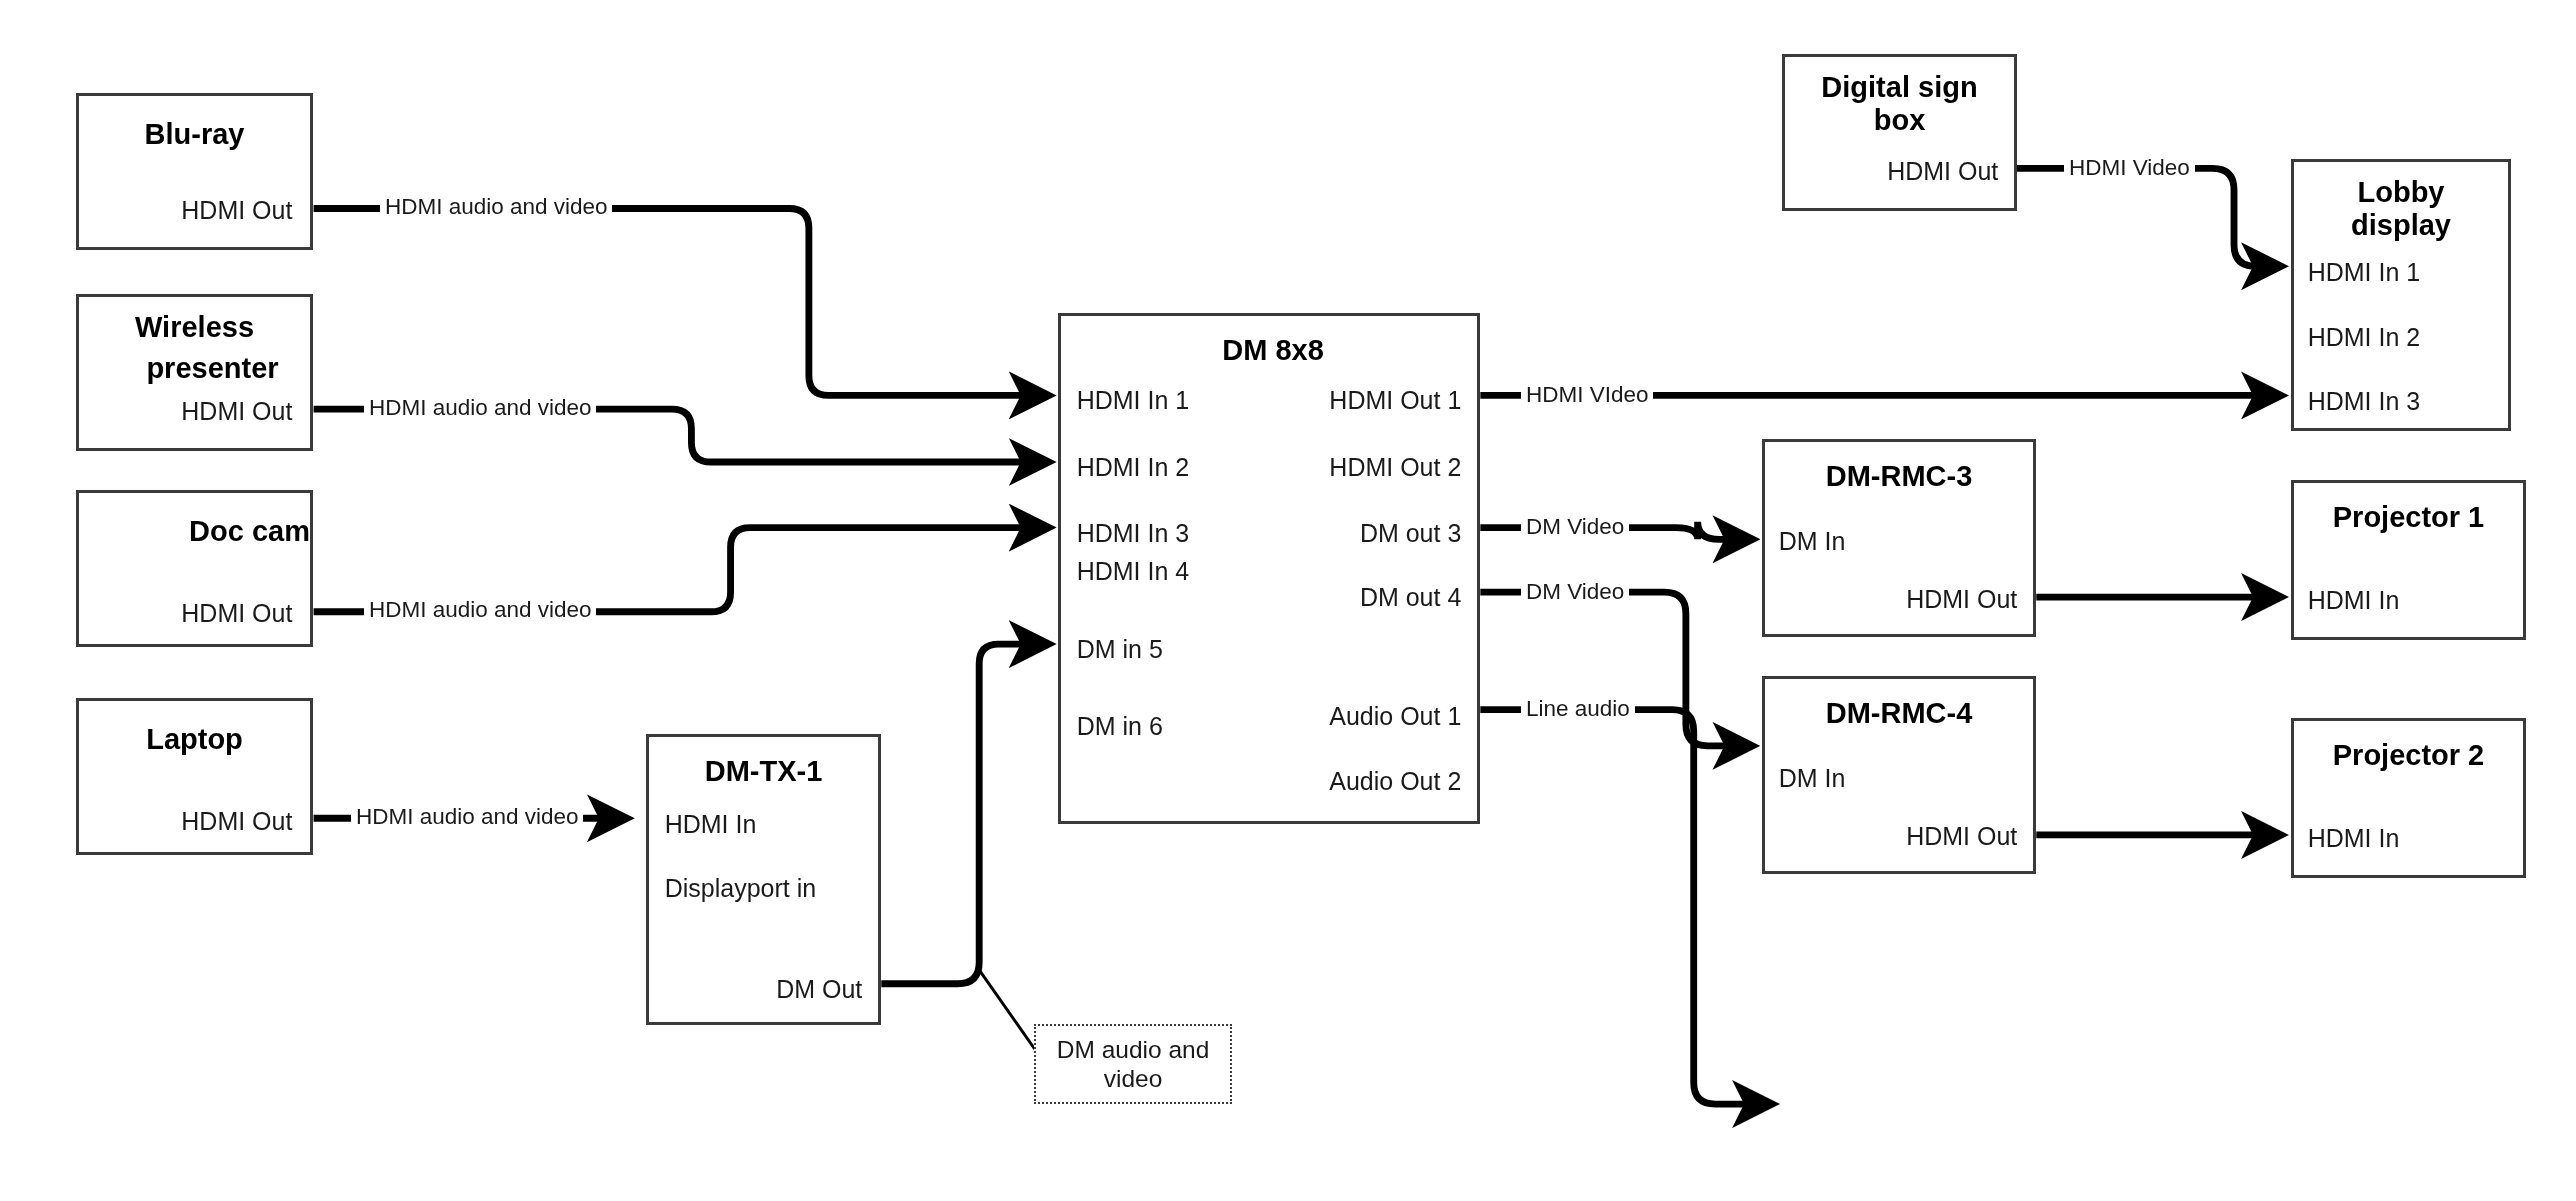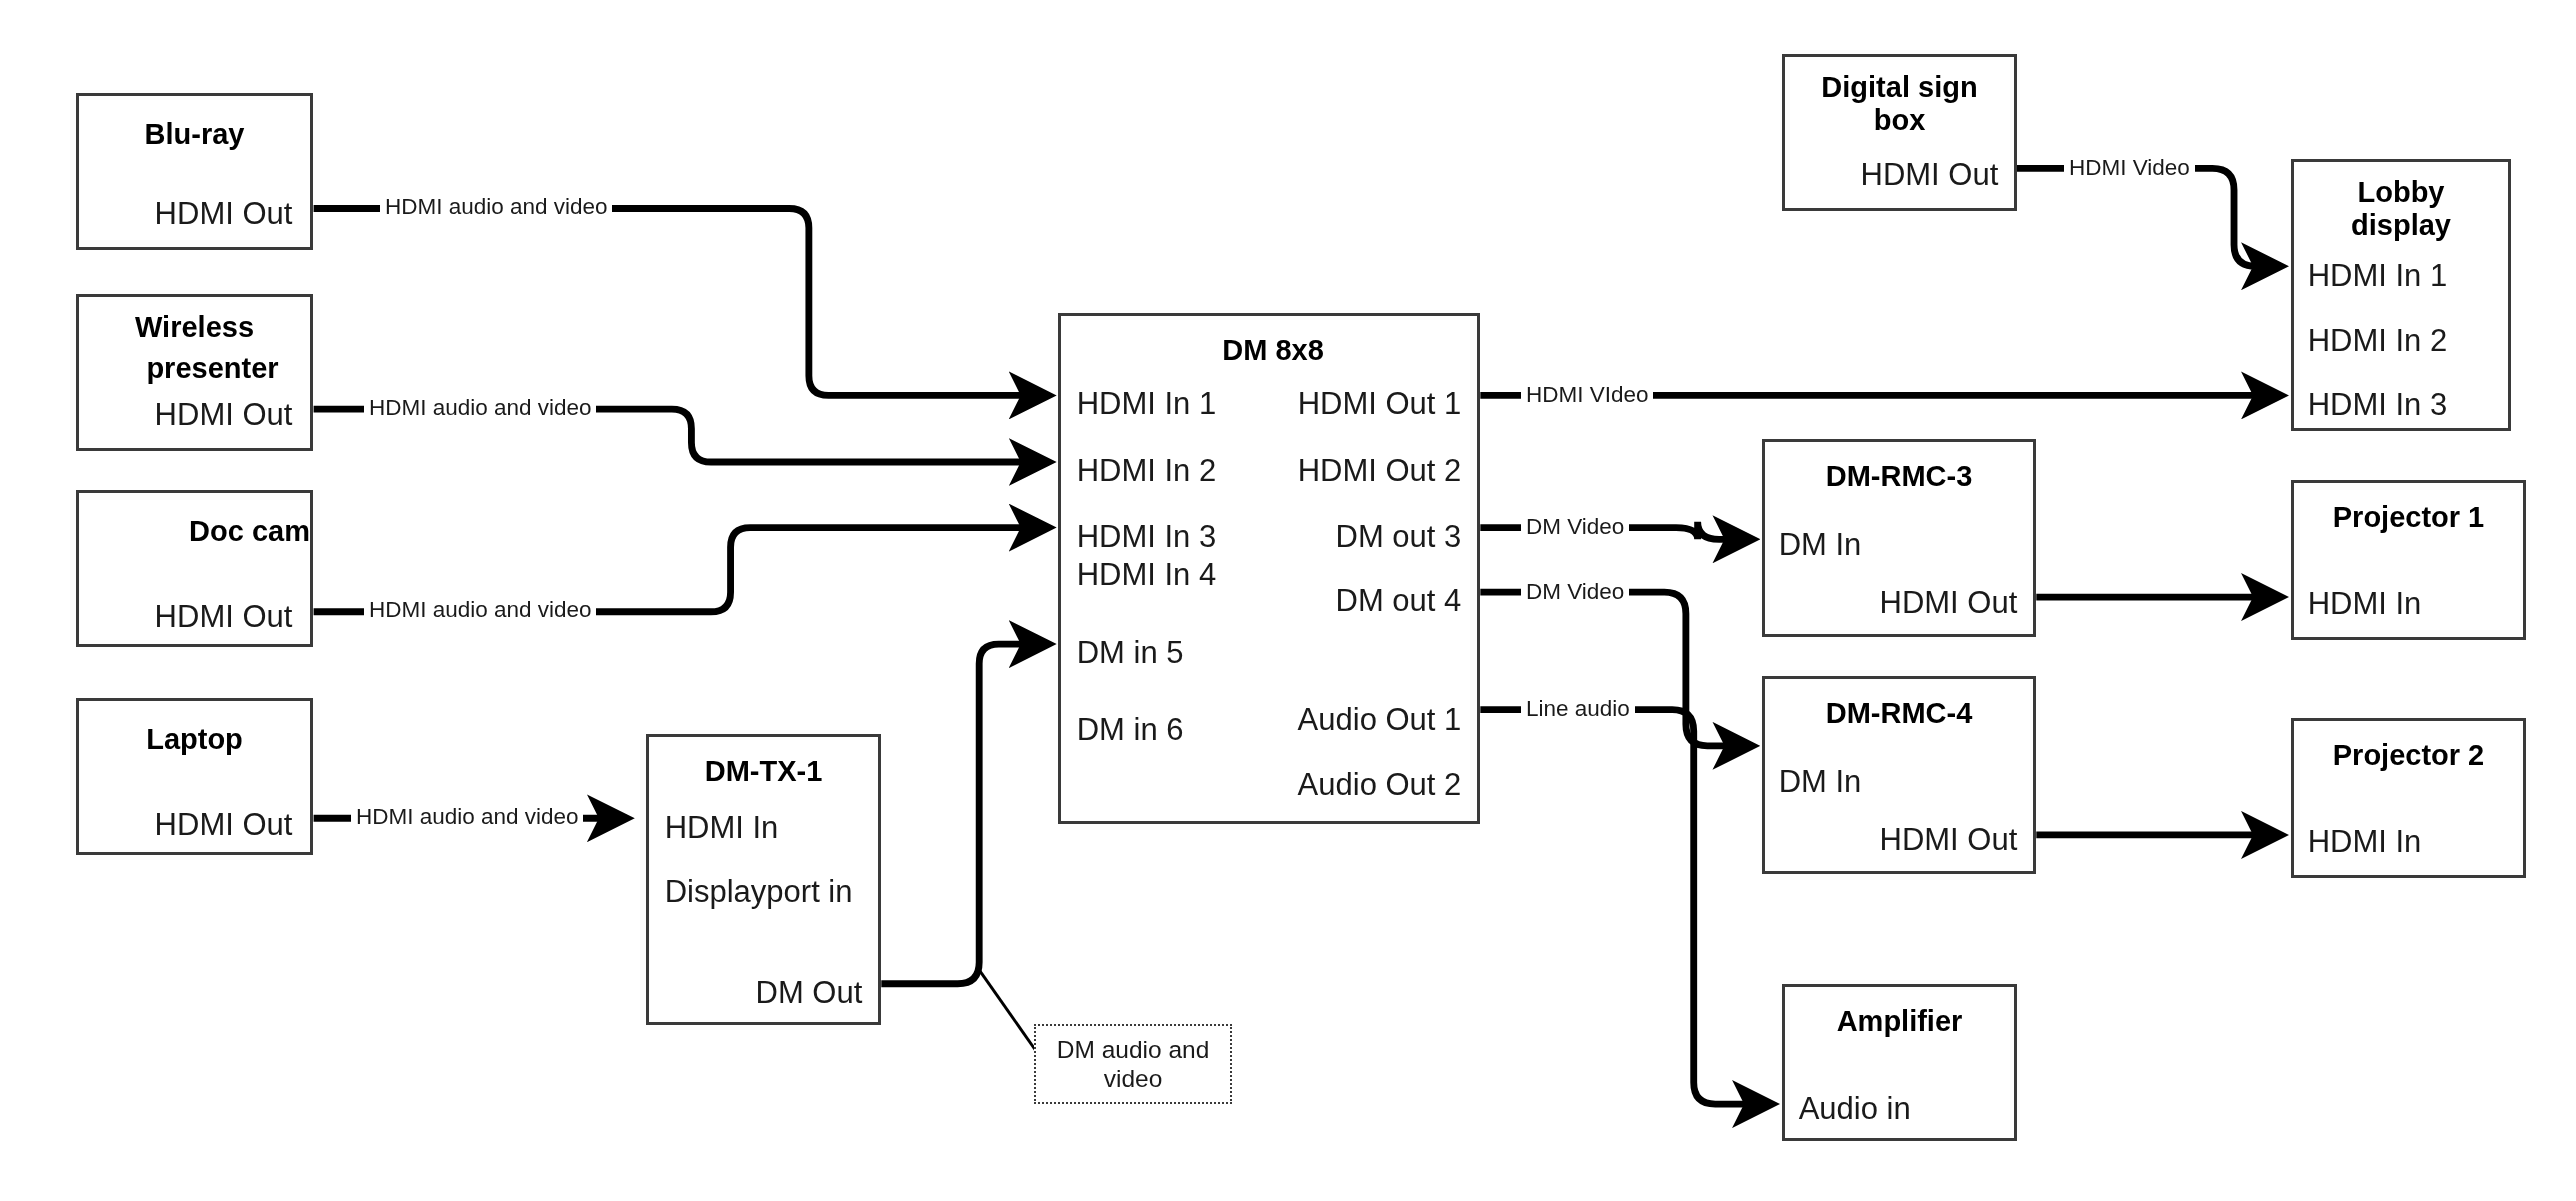--- a/index.html
+++ b/index.html
@@ -37,21 +37,21 @@
     left: 0;
     right: 0;
     text-align: center;
     font-weight: bold;
     font-size: 29px;
     color: #000;
     line-height: 1.12;
   }
   .port {
     position: absolute;
-    font-size: 31px;
+    font-size: 25px;
     color: #1a1a1a;
     white-space: nowrap;
     line-height: 1;
   }
   .port.left  { text-align: left; }
   .port.right { text-align: right; }
   .wire-label {
     position: absolute;
     font-size: 22.5px;
     color: #1a1a1a;
@@ -190,24 +190,20 @@
   <div class="node" style="left:2291px; top:480px; width:235px; height:160px;">
     <div class="node-title" style="top:17.6px;">Projector 1</div>
     <div class="port left" style="left:13.7px; top:105px;">HDMI In</div>
   </div>
 
   <div class="node" style="left:2291px; top:718px; width:235px; height:160px;">
     <div class="node-title" style="top:17.6px;">Projector 2</div>
     <div class="port left" style="left:13.7px; top:105px;">HDMI In</div>
   </div>
 
-  <div class="node" style="left:1782px; top:984px; width:235px; height:157px;">
-    <div class="node-title" style="top:17.6px;">Amplifier</div>
-    <div class="port left" style="left:13.7px; top:106px;">Audio in</div>
-  </div>
 
   <div class="wire-label" style="left:380px; top:196px;">HDMI audio and video</div>
 
   <div class="wire-label" style="left:364px; top:397px;">HDMI audio and video</div>
 
   <div class="wire-label" style="left:364px; top:599px;">HDMI audio and video</div>
 
   <div class="wire-label" style="left:351px; top:806px;">HDMI audio and video</div>
 
   <div class="wire-label" style="left:2064px; top:157px;">HDMI Video</div>

